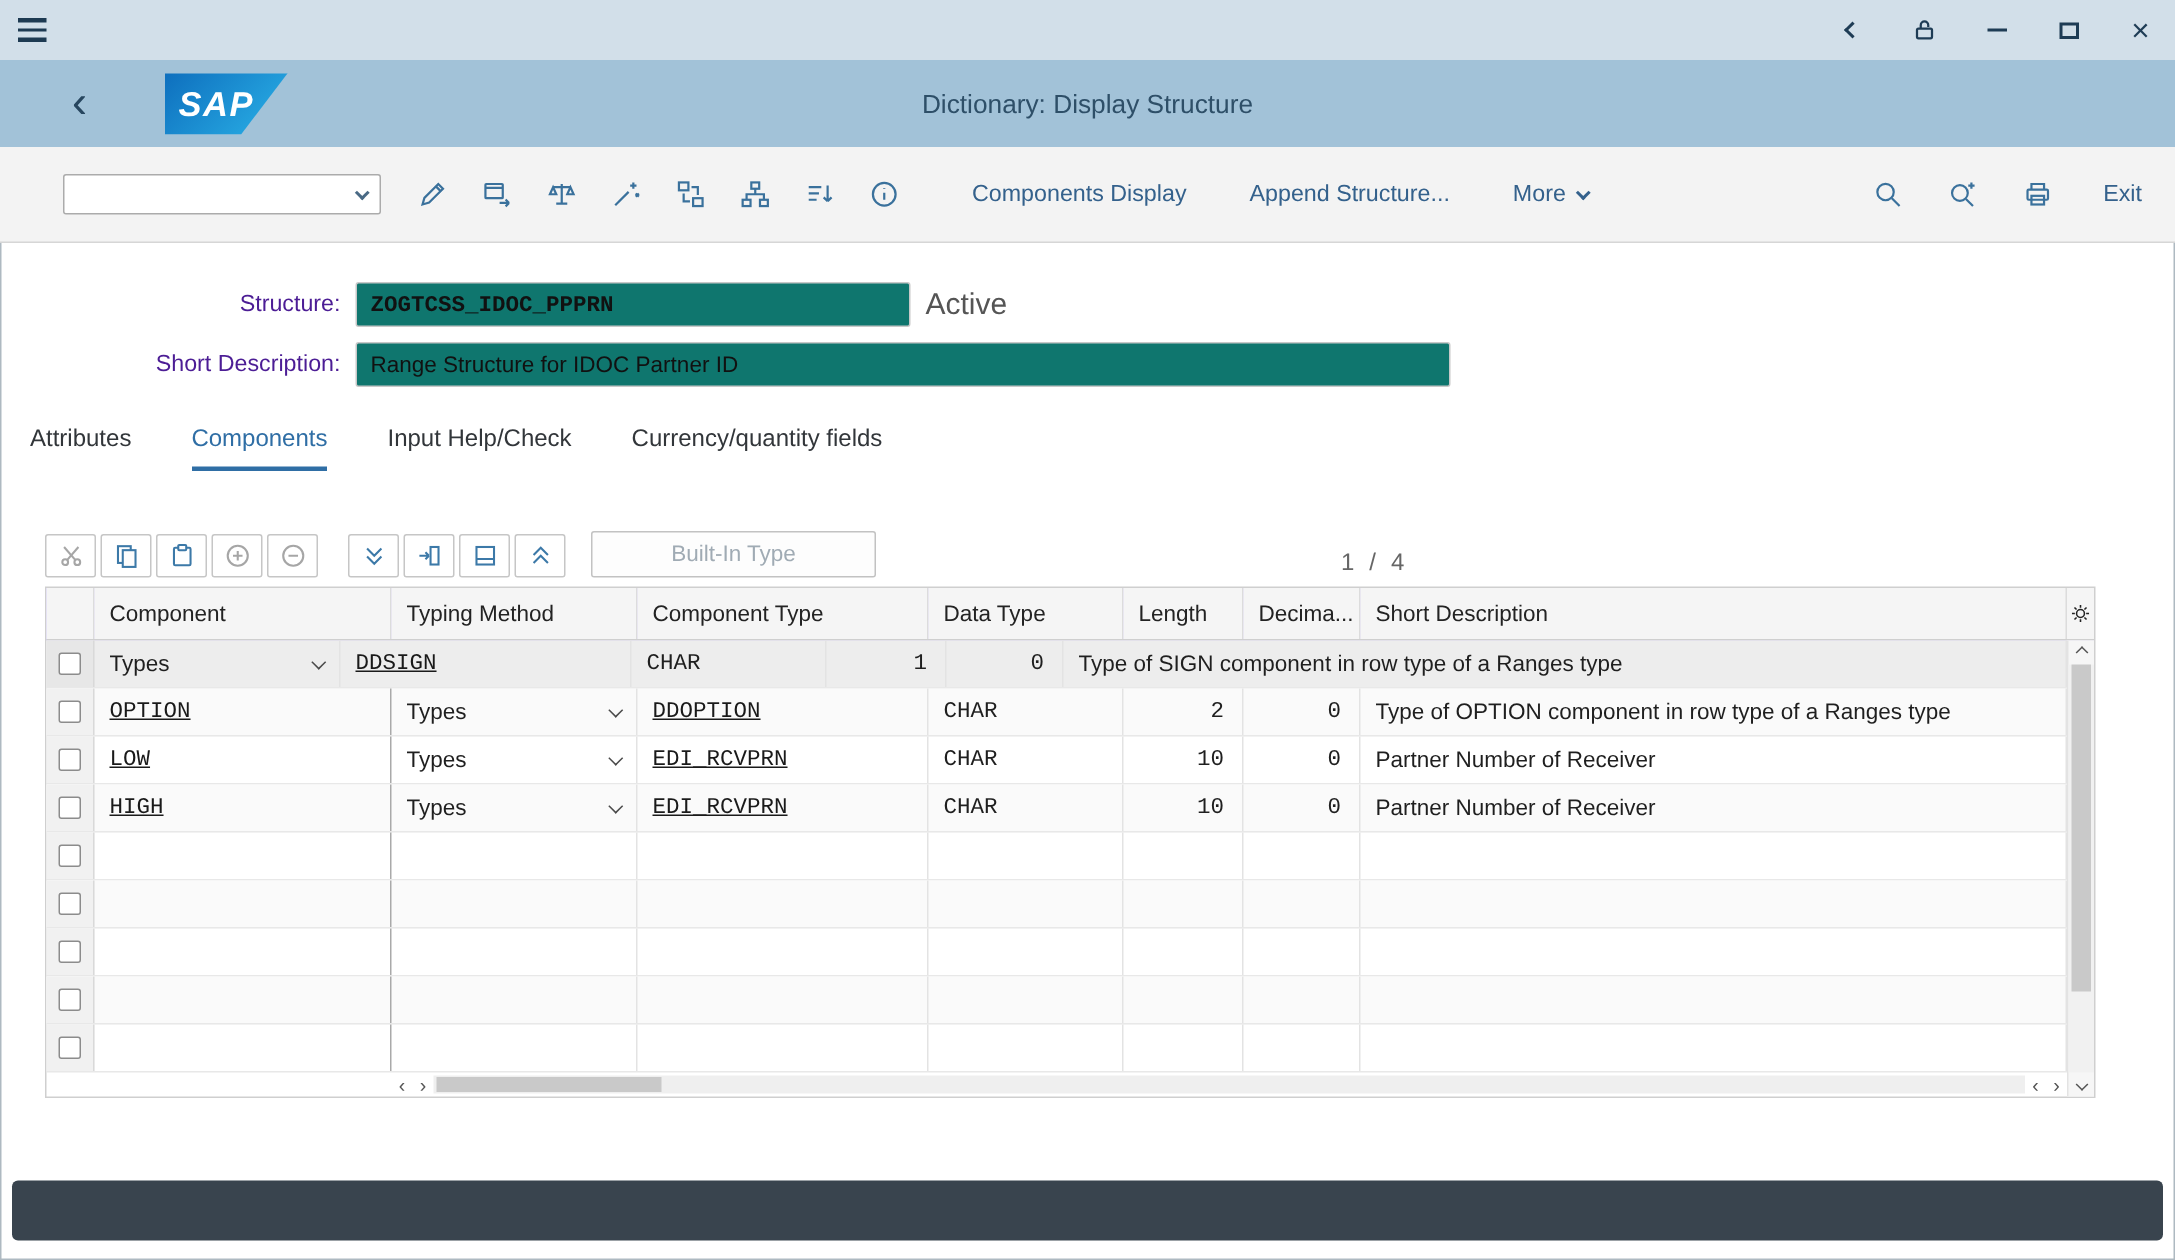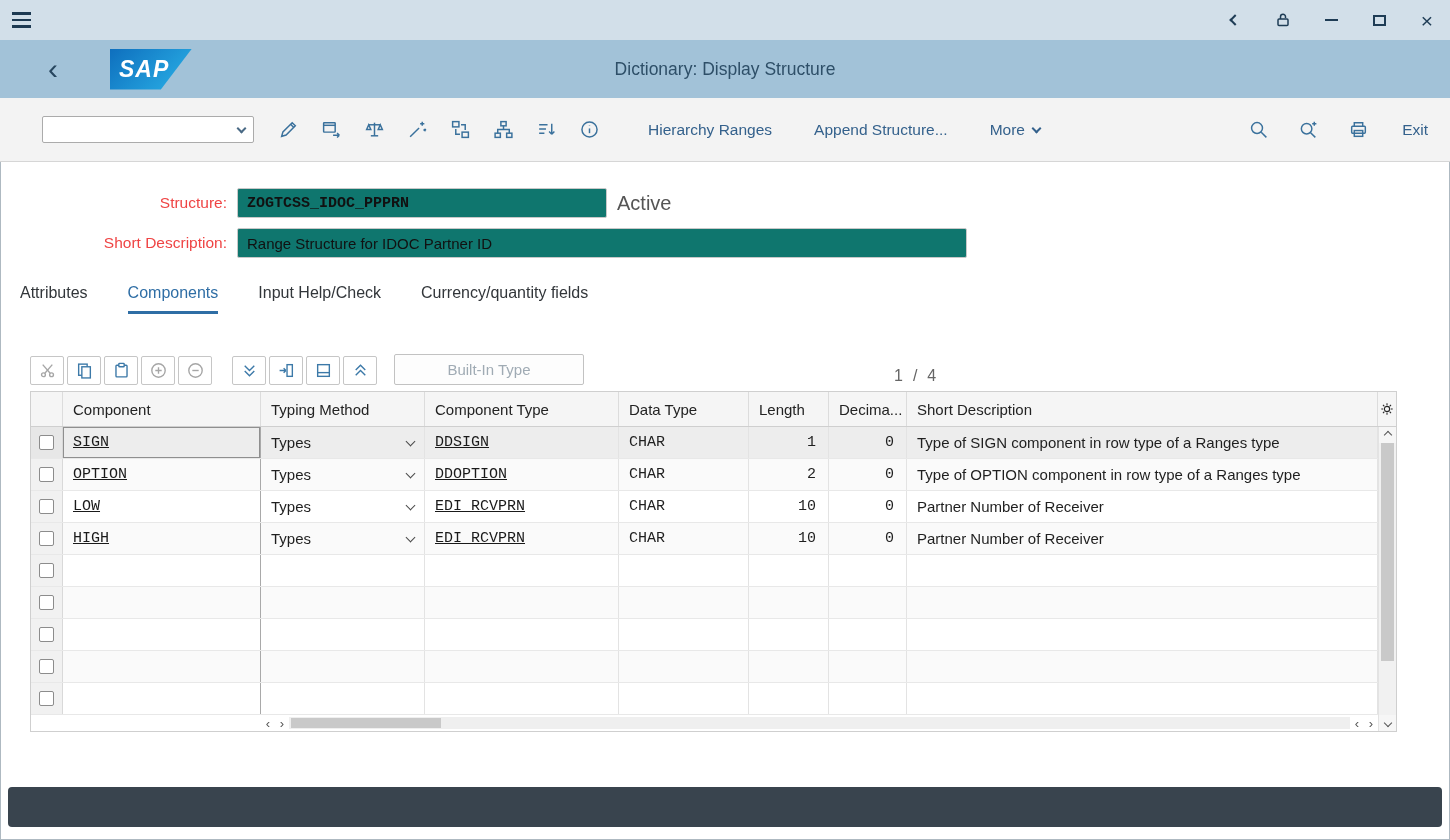--- a/index.html
+++ b/index.html
@@ -44,21 +44,21 @@
   .tb-icon svg { stroke:currentColor; fill:none; stroke-width:1.4; width:21px; height:21px; }
   .tb-textbtn { font-size:15.5px; color:#34618c; margin-left:42px; cursor:pointer; white-space:nowrap; display:flex; align-items:center; gap:8px; }
   .tb-textbtn .chv { width:7px; height:7px; margin-top:-3px; }
   .tb-right { margin-left:auto; display:flex; align-items:center; gap:22px; }
   .tb-right .tb-icon { width:28px; }
   .tb-exit { font-size:15.5px; color:#34618c; cursor:pointer; margin-left:8px; }
 
   
   .form-area { padding-top:26px; }
   .form-row { display:flex; align-items:center; margin-bottom:10px; }
-  .form-label { width:237px; text-align:right; padding-right:10px; font-size:15.5px; color:#ef4444; }
+  .form-label { width:237px; text-align:right; padding-right:10px; font-size:15.5px; color:#4c1d95; }
   .form-field { height:30px; background:#0f766e; border:1px solid #c8c8c8; border-radius:2px; display:flex; align-items:center; padding:0 9px; font-size:15px; color:#111; }
   .f-structure { width:370px; font-weight:bold; }
   .f-desc { width:730px; }
   .form-after { margin-left:10px; font-size:20px; color:#555; }
 
   
   .tabstrip { display:flex; padding:0 0 0 20px; margin-top:22px; height:34px; align-items:flex-end; }
   .tab { font-size:16px; color:#32363a; margin-right:40px; padding-bottom:9px; cursor:pointer; border-bottom:3px solid transparent; }
   .tab.active { color:#2f6ea5; border-bottom-color:#2f6ea5; }
 
@@ -210,21 +210,21 @@
     </div>
     <div class="tb-icon">
       <svg viewBox="0 0 20 20">
           <circle cx="10" cy="10" r="7.2"></circle>
           <path d="M10 9v4.5"></path>
           <path d="M10 6.2v.4"></path>
         </svg>
     </div>
   </div>
   <div class="tb-textbtn">
-      <span>Hierarchy Ranges</span>
+      <span>Components Display</span>
     </div>
   <div class="tb-textbtn">
       <span>Append Structure...</span>
     </div>
   <div class="tb-textbtn">
       <span>More</span>
       <span class="chv down"></span>
     </div>
   <div class="tb-right">
     <div class="tb-icon">
@@ -354,23 +354,20 @@
         </svg>
     </div>
   </div>
 
   <div class="g-body">
 
     <div class="g-row current">
       <div class="cell c-sel">
           <span class="cb"></span>
         </div>
-      <div class="cell c-comp focus-cell">
-          <span class="link">SIGN</span>
-        </div>
       <div class="cell c-typ">
           <span>Types</span>
           <span class="dd-chv"></span>
         </div>
       <div class="cell c-ctyp">
           <span class="link">DDSIGN</span>
         </div>
       <div class="cell c-dtyp mono">CHAR</div>
       <div class="cell c-len num">1</div>
       <div class="cell c-dec num">0</div>

